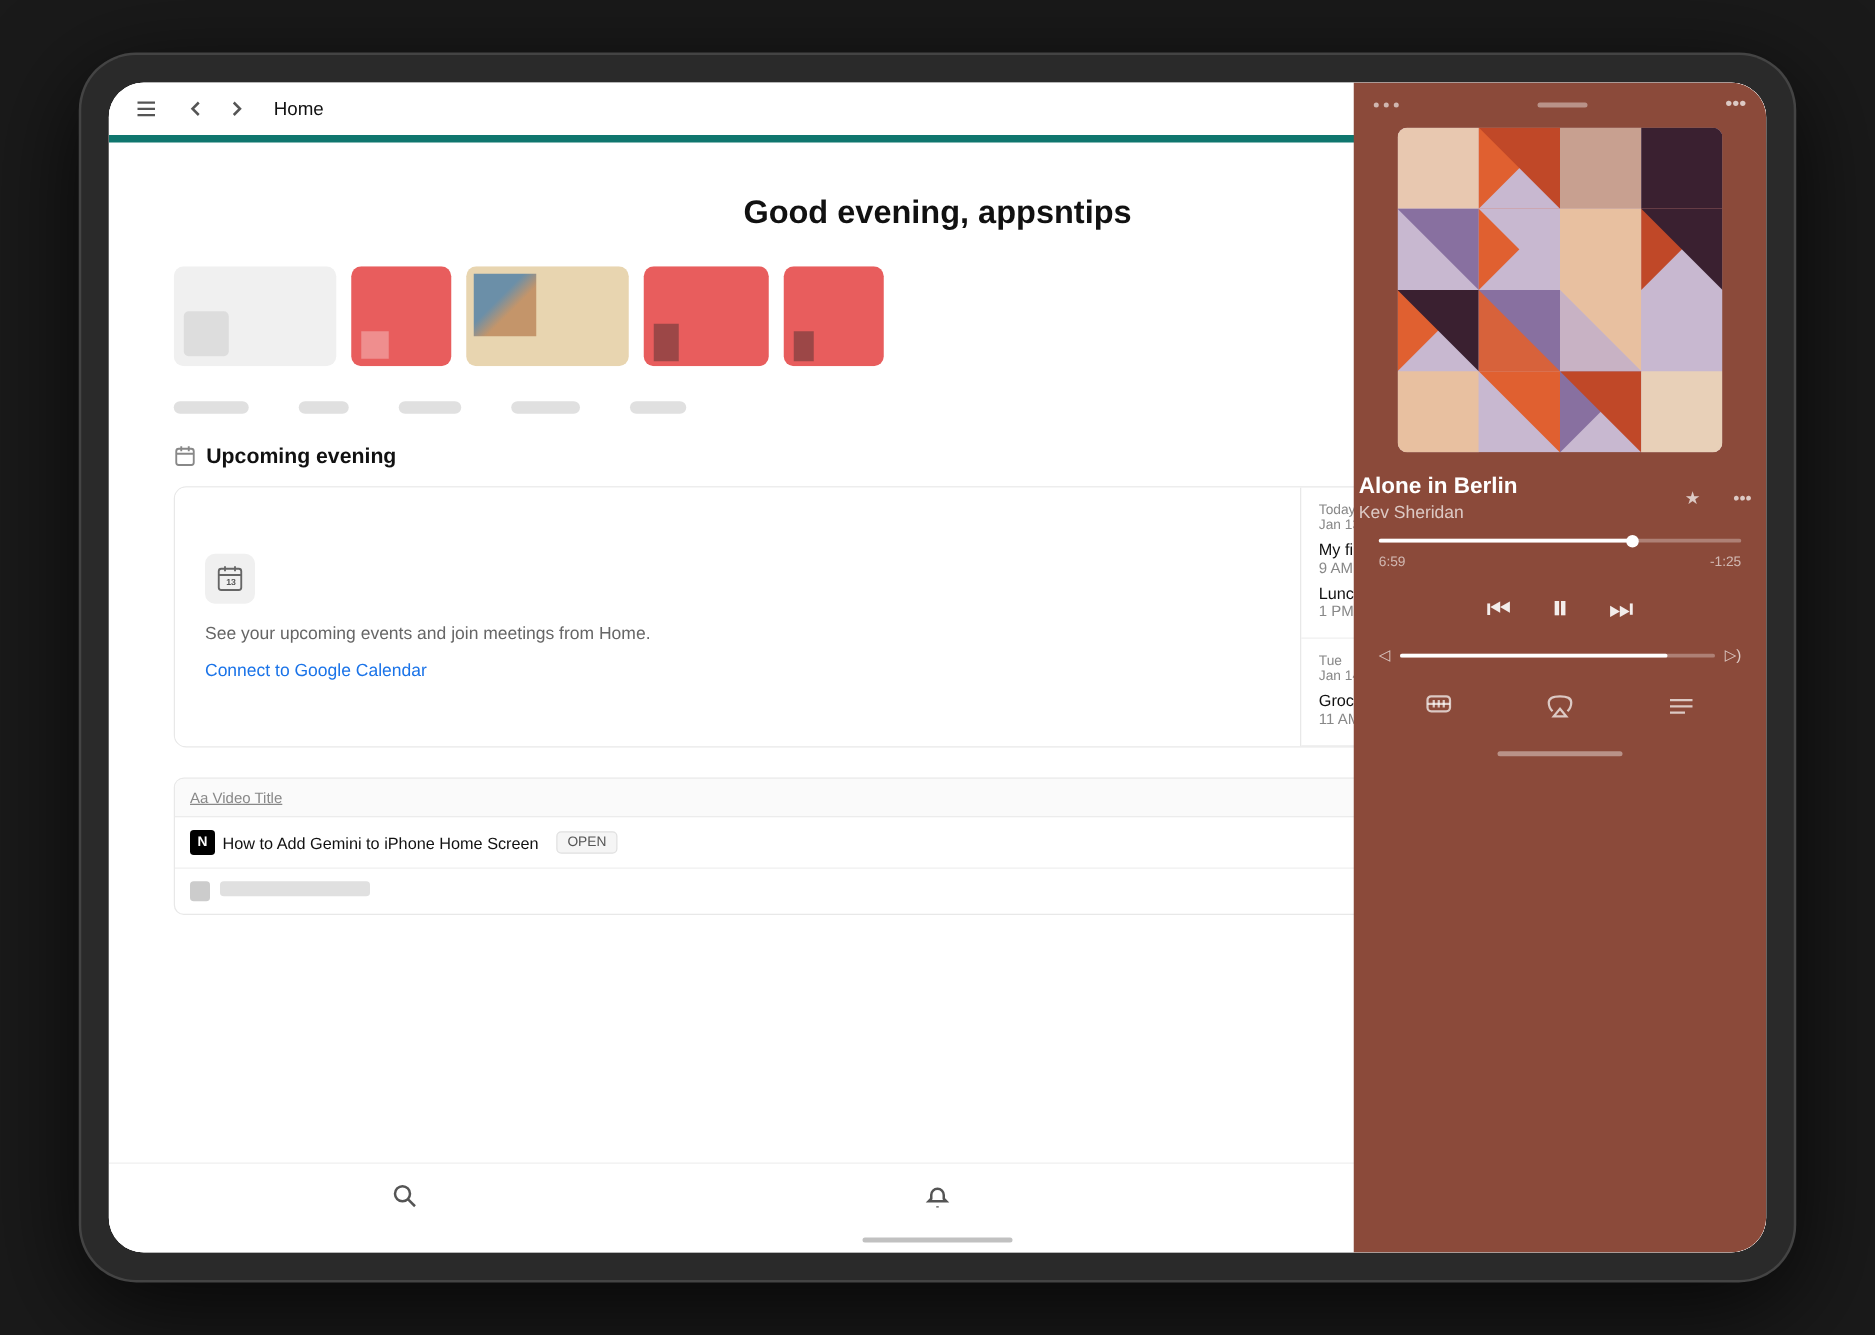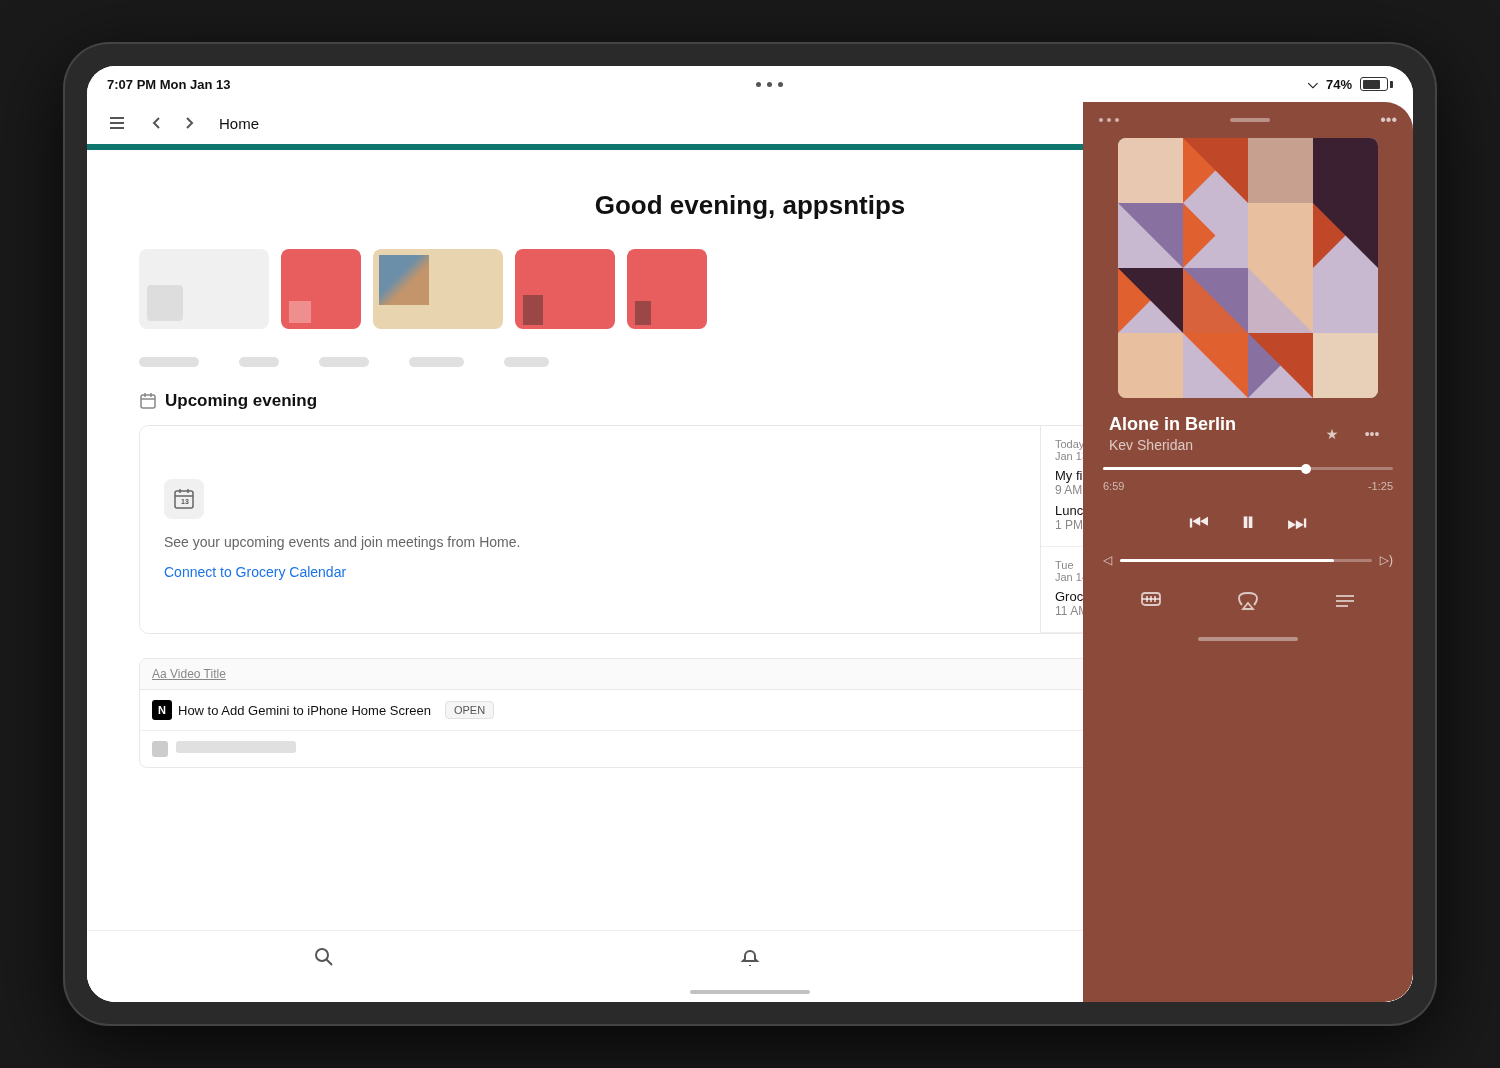--- a/index.html
+++ b/index.html
@@ -505,21 +505,21 @@
       overflow: hidden;
       flex-shrink: 0;
     }
 
     
     .album-art svg {
       width: 100%; height: 100%;
     }
 
     .song-info {
-      padding: 0 26px;
+      padding: 0 4px;
       display: flex;
       align-items: center;
       justify-content: space-between;
       margin-bottom: 14px;
     }
     .song-title {
       font-size: 18px;
       font-weight: 700;
       color: #fff;
     }
@@ -652,38 +652,20 @@
       font-size: 11px;
       font-weight: 900;
     }
   </style>
 </head>
 <body>
 
 <div class="ipad-frame">
   <div class="ipad-screen">
 
-    <div class="status-bar">
-      <div class="status-bar-left">7:07 PM Mon Jan 13</div>
-      <div class="status-bar-center">
-        <div class="status-dot"></div>
-        <div class="status-dot"></div>
-        <div class="status-dot"></div>
-      </div>
-      <div class="status-bar-right">
-        <span class="wifi-icon">⌵</span>
-        <span>74%</span>
-        <div class="battery-container">
-          <div class="battery-body">
-            <div class="battery-fill"></div>
-          </div>
-          <div class="battery-tip"></div>
-        </div>
-      </div>
-    </div>
 
     <div class="main-content">
 
       <div class="notion-panel">
 
         <div class="toolbar">
           <div class="toolbar-icon">
             <svg viewBox="0 0 18 18" fill="none" stroke="currentColor" stroke-width="1.8">
               <line x1="2" y1="4" x2="16" y2="4"></line>
               <line x1="2" y1="9" x2="16" y2="9"></line>
@@ -759,21 +741,21 @@
               <div class="calendar-icon-box">
                 <svg width="22" height="22" viewBox="0 0 22 22" fill="none" stroke="#666" stroke-width="1.5">
                   <rect x="2" y="3" width="18" height="17" rx="2"></rect>
                   <line x1="2" y1="8" x2="20" y2="8"></line>
                   <line x1="7" y1="1" x2="7" y2="5"></line>
                   <line x1="15" y1="1" x2="15" y2="5"></line>
                   <text x="8" y="16" font-size="7" fill="#555" stroke="none" font-weight="600">13</text>
                 </svg>
               </div>
               <p class="events-desc">See your upcoming events and join meetings from Home.</p>
-              <a class="connect-link">Connect to Grocery Calendar</a>
+              <a class="connect-link">Connect to Google Calendar</a>
             </div>
             <div class="events-right">
               <div class="event-day-group">
                 <div class="event-day-label">Today<br>Jan 13</div>
                 <div class="event-item">
                   <div class="event-name">My first meeting</div>
                   <div class="event-time">9 AM · Office</div>
                 </div>
                 <div class="event-item">
                   <div class="event-name">Lunch</div>

